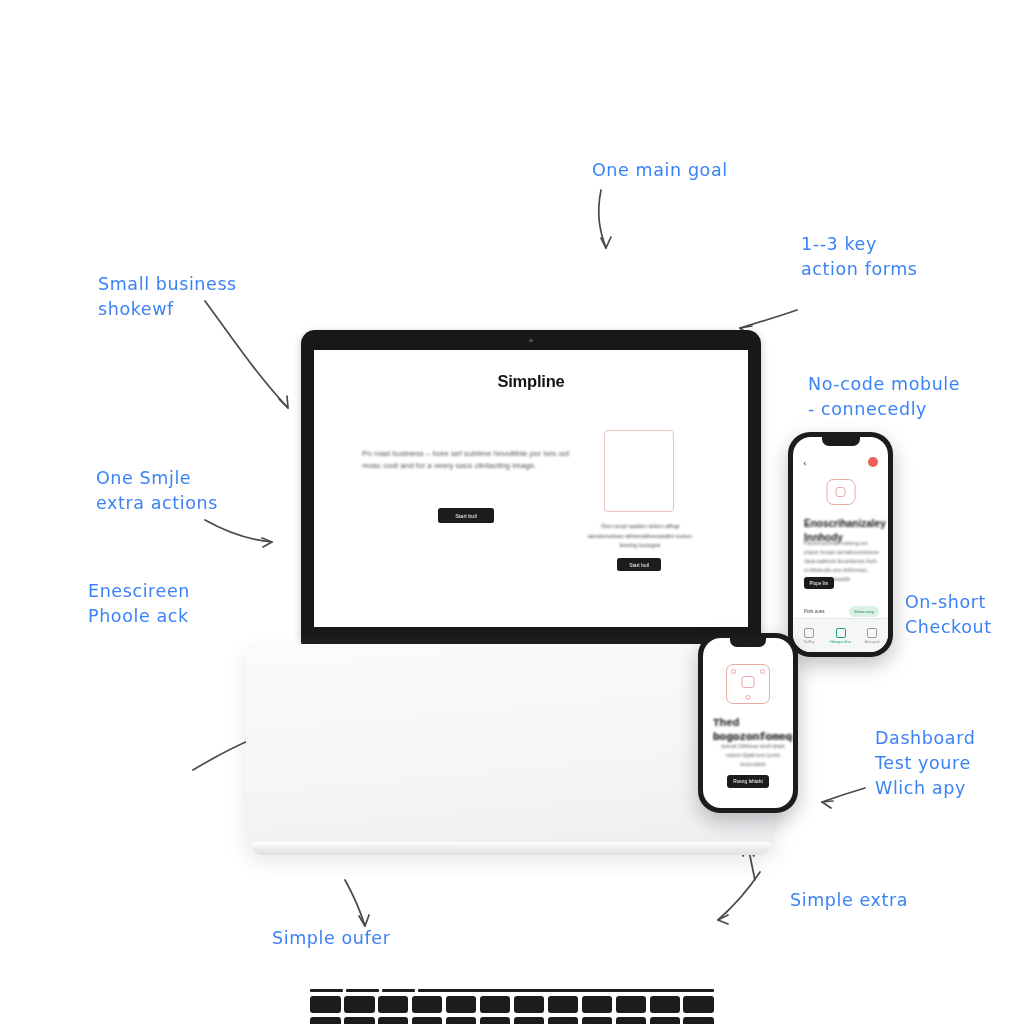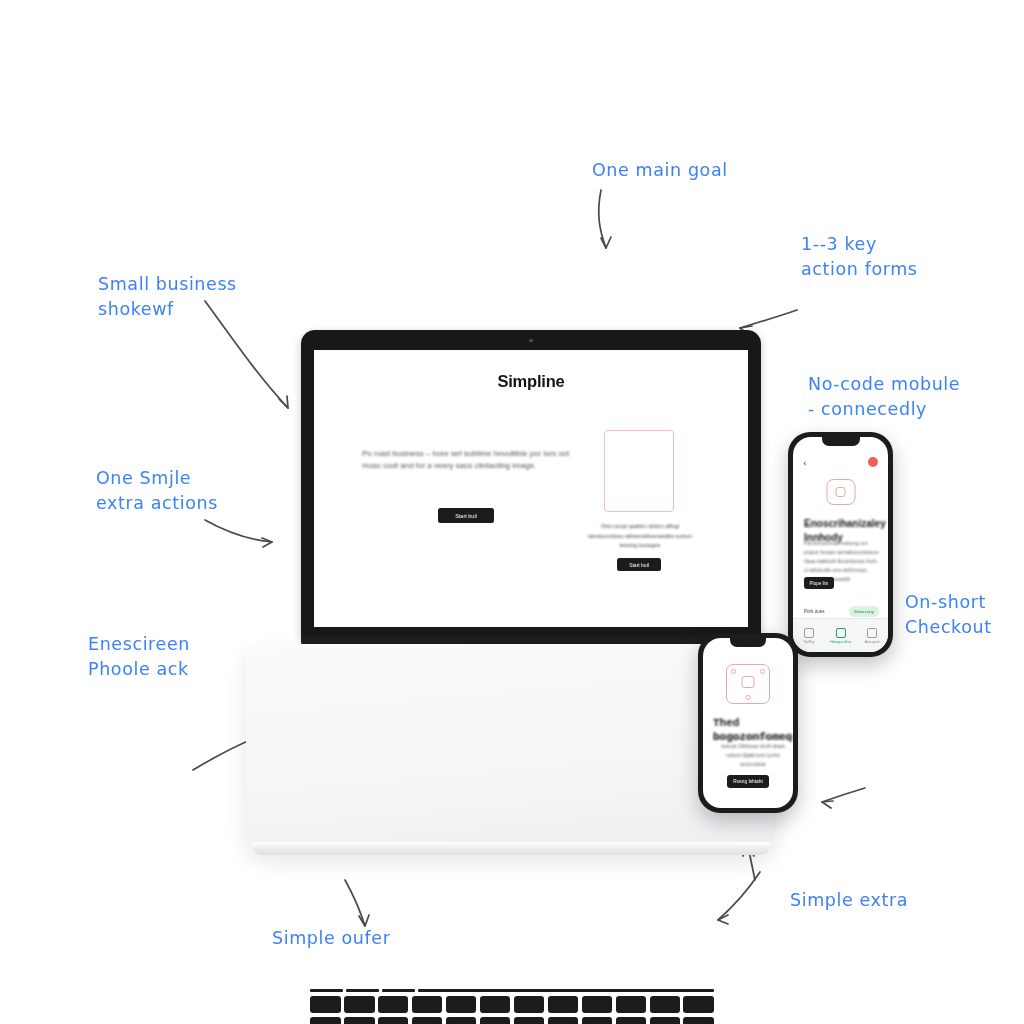--- a/index.html
+++ b/index.html
@@ -556,22 +556,25 @@
 
   <div class="annot" style="left:808px; top:372px;">No-code mobule
 - connecedly</div>
 
   <div class="annot" style="left:905px; top:590px;">On-short
 Checkout</div>
 
   <div class="annot" style="left:96px; top:466px;">One Smjle
 extra actions</div>
 
-  <div class="annot" style="left:88px; top:632px;">Enescireen
+  <div class="annot" style="left:88px; top:579px;">Enescireen
 Phoole ack</div>
 
 
+  <div class="annot" style="left:875px; top:726px;">Dashboard
+Test youre
+Wlich apy</div>
 
   <div class="annot" style="left:272px; top:926px;">Simple oufer</div>
 
   <div class="annot" style="left:790px; top:888px;">Simple extra</div>
 
 </div>
 
 </body></html>

